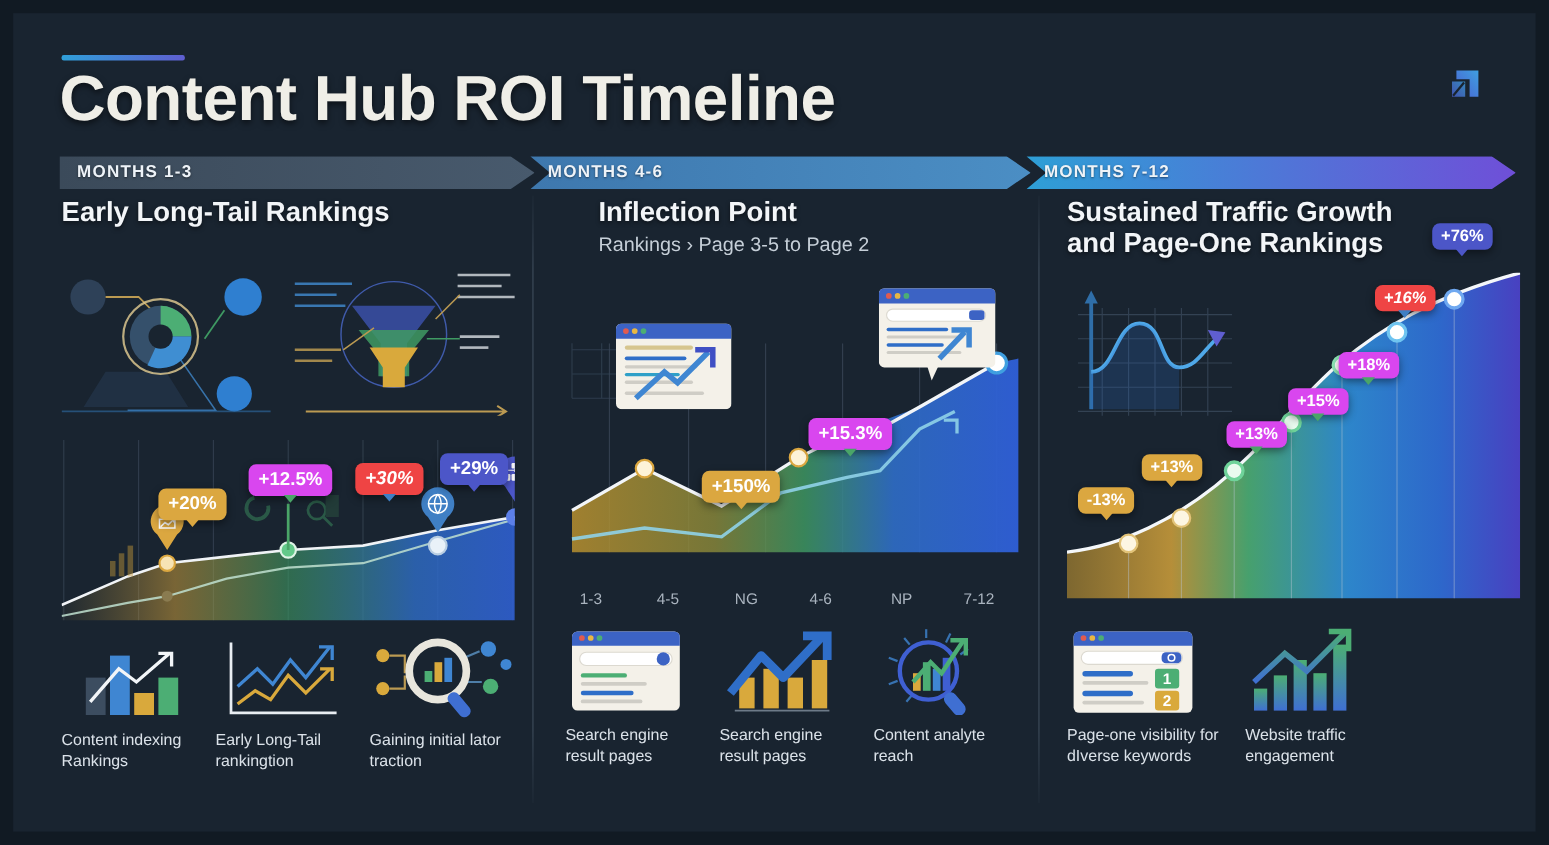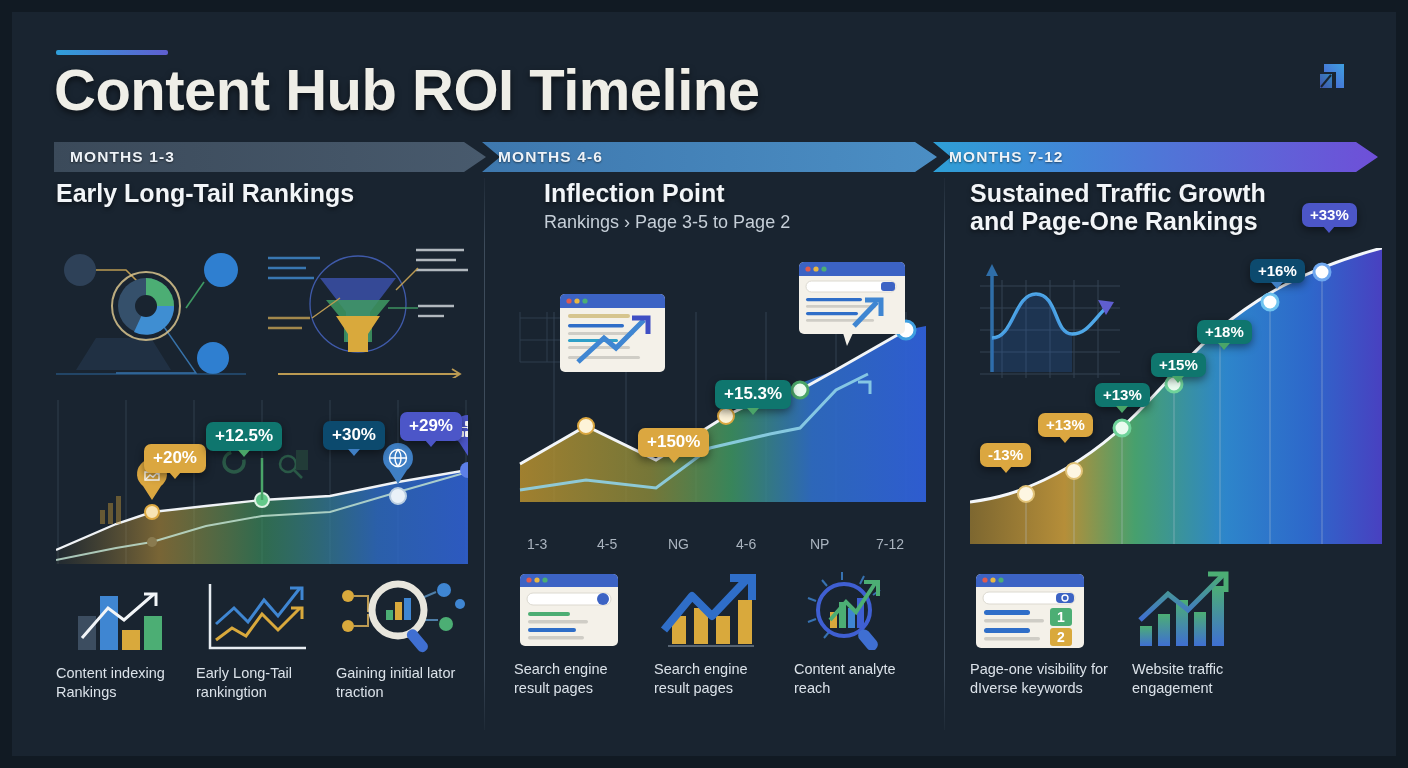--- a/index.html
+++ b/index.html
@@ -84,22 +84,22 @@
     position:absolute; border-radius:7px; padding:4px 9px 5px;
     font-size:17px; font-weight:bold; color:#fff; white-space:nowrap;
     box-shadow:0 3px 8px rgba(0,0,0,.45); z-index:6;
   }
   .badge:after{
     content:""; position:absolute; left:50%; margin-left:-6px; bottom:-6px;
     width:0;height:0; border-left:6px solid transparent;
     border-right:6px solid transparent; border-top:7px solid currentColor;
   }
   .b-gold{ background:#dba740; } .b-gold:after{ color:#dba740; }
-  .b-green{ background:#0f766e; } .b-green:after{ color:#4aa568; }
-  .b-blue{ background:#0c4a6e; } .b-blue:after{ color:#3f7fc4; }
+  .b-green{ background:#d946ef;margin-left:20px; } .b-green:after{ color:#4aa568; }
+  .b-blue{ background:#ef4444;font-style:italic; } .b-blue:after{ color:#3f7fc4; }
   .b-indigo{ background:#4c56c8; } .b-indigo:after{ color:#4c56c8; }
   .b-sm{ font-size:15px; padding:3px 8px 4px; }
 
   
   .foot{ position:absolute; display:flex; gap:0; }
   .f1{ left:44px; top:562px; width:420px; }
   .f2{ left:502px; top:558px; width:420px; }
   .f3{ left:958px; top:558px; width:420px; }
   .fitem{ width:140px; }
   .fitem .ico{ height:80px; display:flex; align-items:flex-end; }
@@ -493,21 +493,21 @@
     <circle cx="300" cy="54" r="8" fill="#ffffff" stroke="#6fc4f0" stroke-width="3"></circle>
     <circle cx="352" cy="24" r="8" fill="#ffffff" stroke="#6fa8f0" stroke-width="3"></circle>
   </svg>
 
   <div class="badge b-gold b-sm" style="left:968px;  top:431px;">-13%</div>
   <div class="badge b-gold b-sm" style="left:1026px; top:401px;">+13%</div>
   <div class="badge b-green b-sm" style="left:1083px; top:371px;">+13%</div>
   <div class="badge b-green b-sm" style="left:1139px; top:341px;">+15%</div>
   <div class="badge b-green b-sm" style="left:1185px; top:308px;">+18%</div>
   <div class="badge b-blue b-sm" style="left:1238px; top:247px;">+16%</div>
-  <div class="badge b-indigo b-sm" style="left:1290px; top:191px;">+33%</div>
+  <div class="badge b-indigo b-sm" style="left:1290px; top:191px;">+76%</div>
 
   <div class="foot f3">
     <div class="fitem">
       <div class="ico">
         <svg viewBox="0 0 120 80" width="120" height="80">
           <rect x="6" y="4" width="108" height="74" rx="5" fill="#f4f1e9"></rect>
           <path d="M6 9 a5 5 0 0 1 5 -5 H109 a5 5 0 0 1 5 5 V17 H6Z" fill="#3c63c4"></path>
           <circle cx="15" cy="10" r="2.6" fill="#e05b4f"></circle>
             <circle cx="23" cy="10" r="2.6" fill="#e8b742"></circle>
             <circle cx="31" cy="10" r="2.6" fill="#4cae74"></circle>

